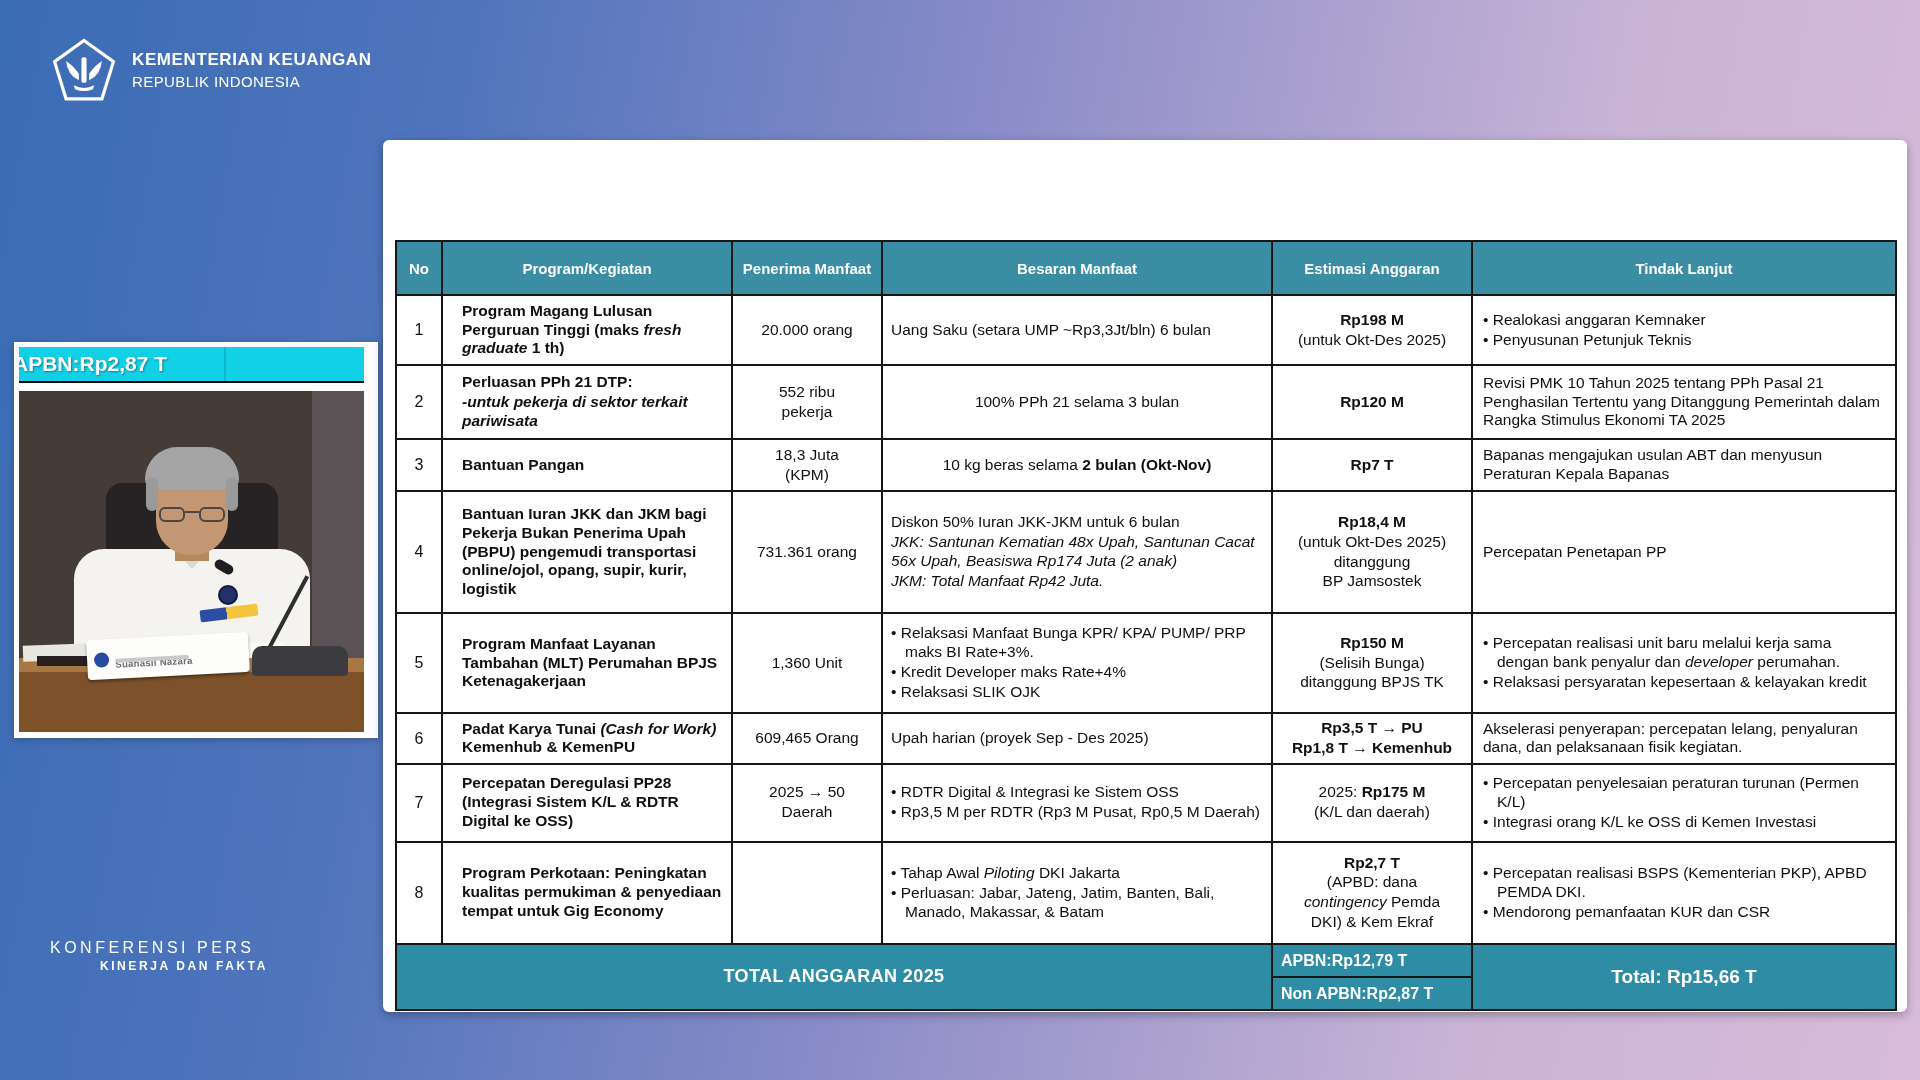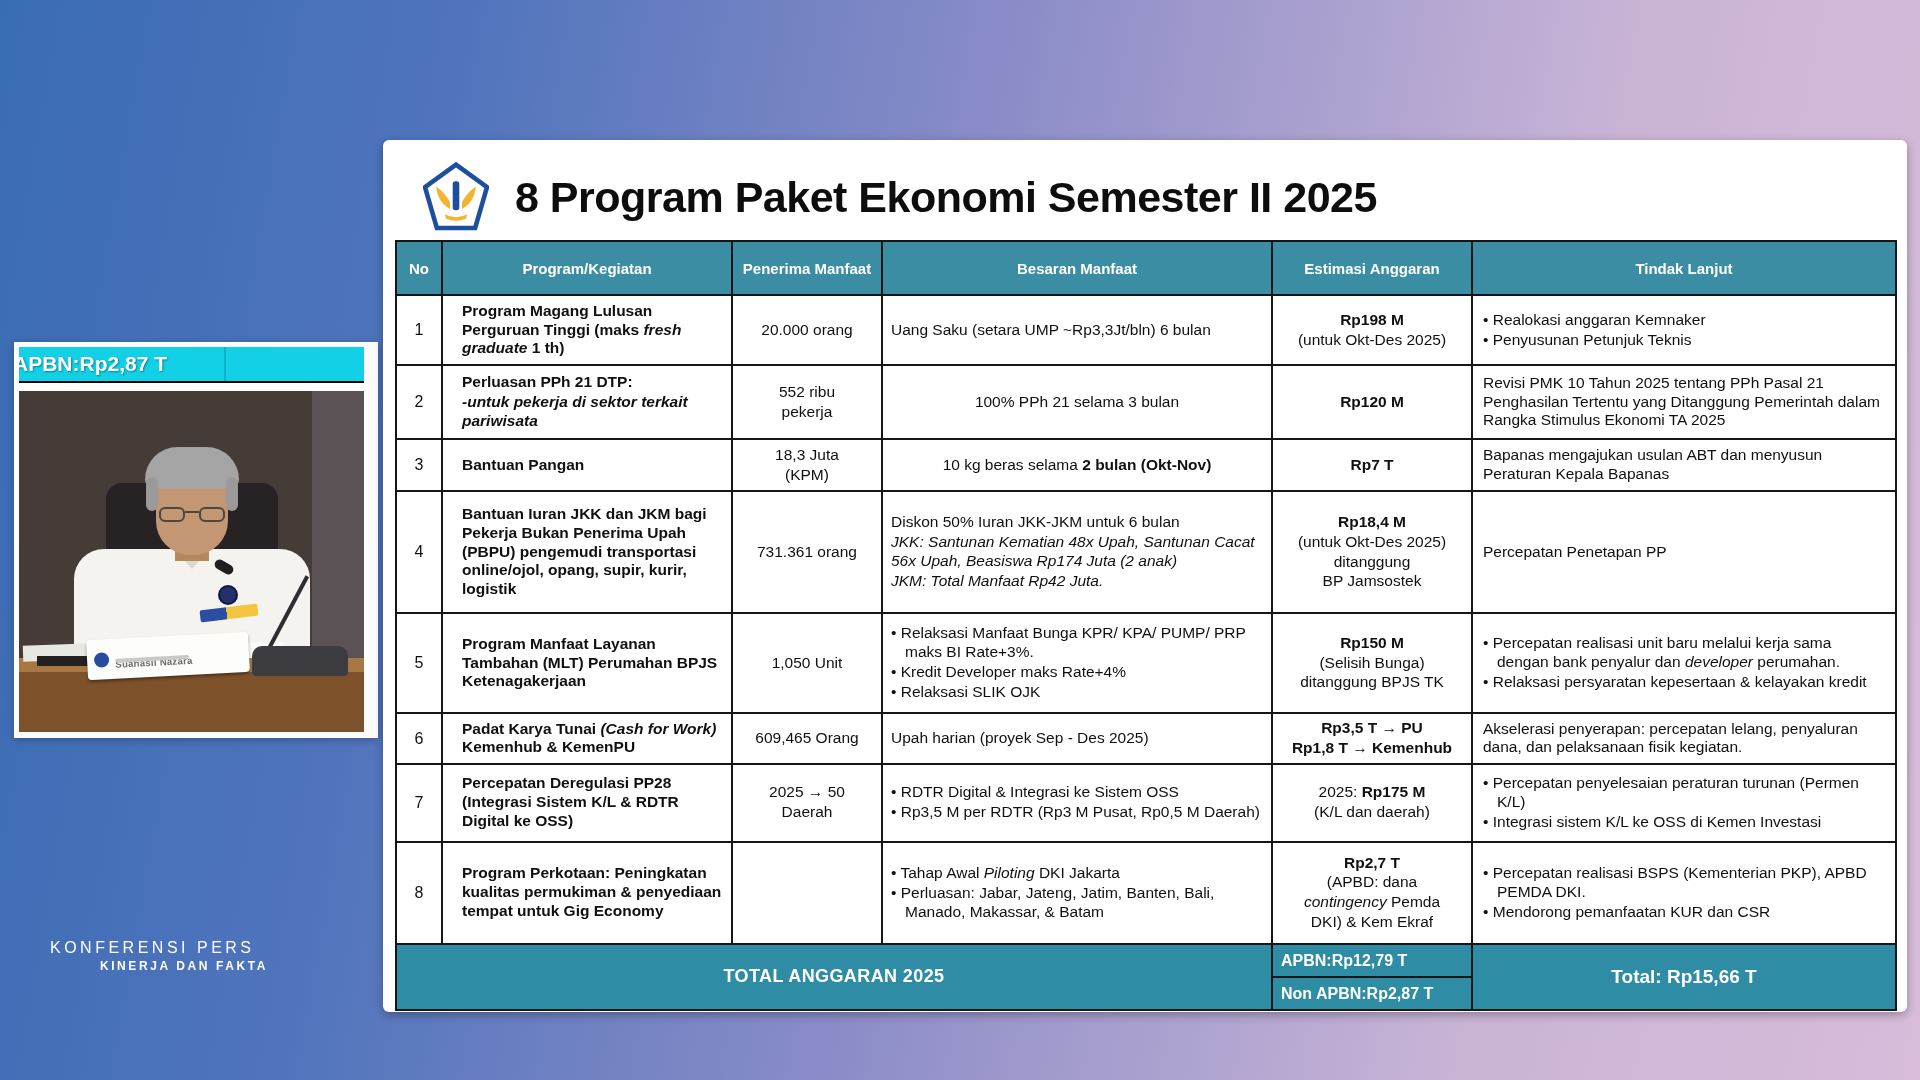--- a/index.html
+++ b/index.html
@@ -91,20 +91,33 @@
   .t-est{padding:0 !important;}
   .t-est div{height:31px;display:flex;align-items:center;padding-left:8px;font-size:16px;font-weight:bold;}
   .t-est .t-apbn{border-bottom:2px solid #161616;}
   .t-grand{text-align:center;font-size:19px;font-weight:bold;}
 </style>
 </head>
 <body>
 
 <div class="stage">
 
+  <div class="ministry">
+    <svg class="logo" viewBox="0 0 100 100">
+      <path d="M50 4 L96 37 L78 95 L22 95 L4 37 Z" fill="none" stroke="#fff" stroke-width="5"></path>
+      <rect x="46" y="30" width="8" height="40" rx="3" fill="#fff"></rect>
+      <path d="M42 66 Q24 58 22 36 Q34 44 42 56 Z" fill="#fff"></path>
+      <path d="M58 66 Q76 58 78 36 Q66 44 58 56 Z" fill="#fff"></path>
+      <path d="M34 74 Q50 82 66 74 L64 80 Q50 86 36 80 Z" fill="#fff"></path>
+    </svg>
+    <div>
+      <div class="l1">KEMENTERIAN KEUANGAN</div>
+      <div class="l2">REPUBLIK INDONESIA</div>
+    </div>
+  </div>
 
   <div class="video">
     <div class="ticker">
       <span class="tx">APBN:Rp2,87 T</span>
       <span class="vline"></span>
     </div>
     <div class="photo">
       <div class="wallpanel"></div>
       <div class="chair"></div>
       <div class="shirt"></div>
@@ -139,30 +152,20 @@
       <div class="micbase"></div>
     </div>
   </div>
 
   <div class="footer">
     <div class="f-label">KONFERENSI PERS</div>
     <div class="f-tag">KINERJA DAN FAKTA</div>
   </div>
 
   <div class="slide">
-    <div class="slide-head">
-      <svg class="logo" viewBox="0 0 100 104">
-        <path d="M50 3 L97 37 L79 99 L21 99 L3 37 Z" fill="#ffffff" stroke="#1d4f9e" stroke-width="7"></path>
-        <rect x="45" y="28" width="10" height="44" rx="4" fill="#1d4f9e"></rect>
-        <path d="M41 70 Q22 60 20 36 Q34 46 41 60 Z" fill="#f2b52e"></path>
-        <path d="M59 70 Q78 60 80 36 Q66 46 59 60 Z" fill="#f2b52e"></path>
-        <path d="M33 78 Q50 87 67 78 L65 85 Q50 91 35 85 Z" fill="#f2b52e"></path>
-      </svg>
-      <div class="slide-title">8 Program Paket Ekonomi Semester II 2025</div>
-    </div>
     <div class="tbl-wrap">
       <table>
           <colgroup>
             <col style="width: 46px;">
             <col style="width: 290px;">
             <col style="width: 150px;">
             <col style="width: 390px;">
             <col style="width: 200px;">
             <col style="width: 424px;">
           </colgroup>
@@ -268,21 +271,21 @@
               </td>
             </tr>
             <tr style="height: 100px;">
               <td class="c-no">
                 <div class="ln">5</div>
               </td>
               <td class="c-prog">
                 <div class="ln">Program Manfaat Layanan Tambahan (MLT)  Perumahan BPJS Ketenagakerjaan</div>
               </td>
               <td class="c-pen">
-                <div class="ln">1,050 Unit</div>
+                <div class="ln">1,360 Unit</div>
               </td>
               <td class="c-bes">
                 <div class="ln blt">• Relaksasi Manfaat Bunga KPR/ KPA/ PUMP/ PRP maks BI Rate+3%.</div>
                 <div class="ln blt">• Kredit Developer maks Rate+4%</div>
                 <div class="ln blt">• Relaksasi SLIK OJK</div>
               </td>
               <td class="c-est">
                 <div class="ln"><b>Rp150 M</b></div>
                 <div class="ln">(Selisih Bunga)</div>
                 <div class="ln">ditanggung BPJS TK</div>
@@ -327,21 +330,21 @@
               <td class="c-bes">
                 <div class="ln blt">• RDTR Digital &amp; Integrasi ke Sistem OSS</div>
                 <div class="ln blt">• Rp3,5 M per RDTR (Rp3 M  Pusat, Rp0,5 M Daerah)</div>
               </td>
               <td class="c-est">
                 <div class="ln">2025: <b>Rp175 M</b></div>
                 <div class="ln">(K/L dan daerah)</div>
               </td>
               <td class="c-tin">
                 <div class="ln blt">• Percepatan penyelesaian peraturan turunan (Permen K/L)</div>
-                <div class="ln blt">• Integrasi sistem K/L ke OSS di Kemen Investasi</div>
+                <div class="ln blt">• Integrasi orang K/L ke OSS di Kemen Investasi</div>
               </td>
             </tr>
             <tr style="height: 102px;">
               <td class="c-no">
                 <div class="ln">8</div>
               </td>
               <td class="c-prog">
                 <div class="ln">Program Perkotaan: Peningkatan kualitas permukiman &amp; penyediaan tempat untuk Gig Economy</div>
               </td>
               <td class="c-pen">

